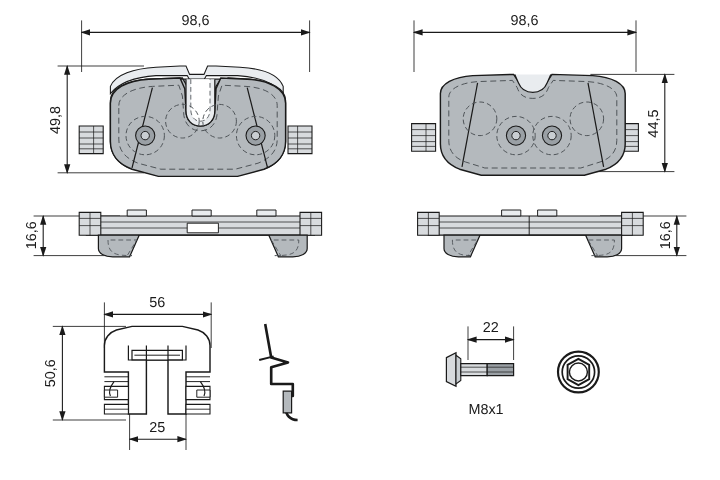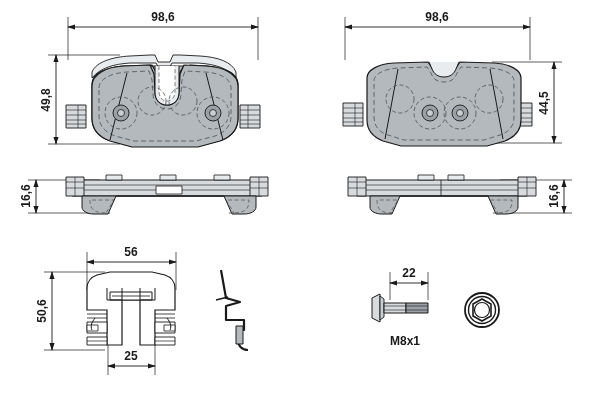--- a/index.html
+++ b/index.html
@@ -1,18 +1,18 @@
 <!DOCTYPE html>
 <html><head>
 <meta charset="utf-8">
 <style>
   html,body{margin:0;padding:0;background:#ffffff;}
   body{width:600px;height:400px;overflow:hidden;
        font-family:"Liberation Sans", sans-serif;}
-  #stage{position:relative;width:600px;height:400px;background:#fff;font-weight:bold;}
+  #stage{position:relative;width:600px;height:400px;background:#fff;}
   svg{display:block;}
   .dimtxt{font-family:"Liberation Sans", sans-serif;font-size:12px;fill:#1a1a1a;}
   .dimtxt-v{font-family:"Liberation Sans", sans-serif;font-size:12px;fill:#1a1a1a;}
 </style>
 </head>
 <body>
 
 <div id="stage">
 <svg width="600" height="400" viewBox="0 0 600 400" xmlns="http://www.w3.org/2000/svg">
 

